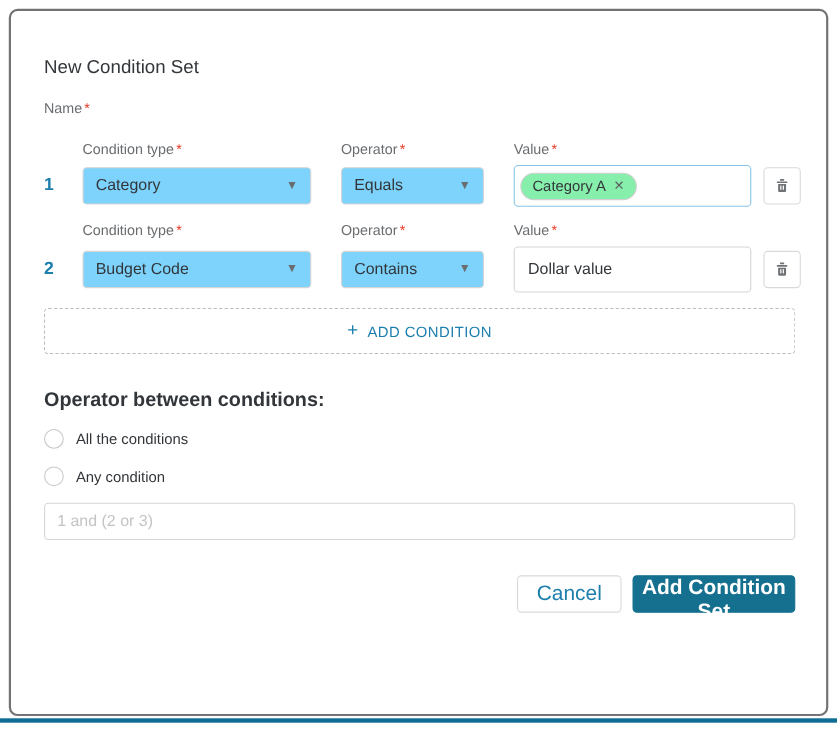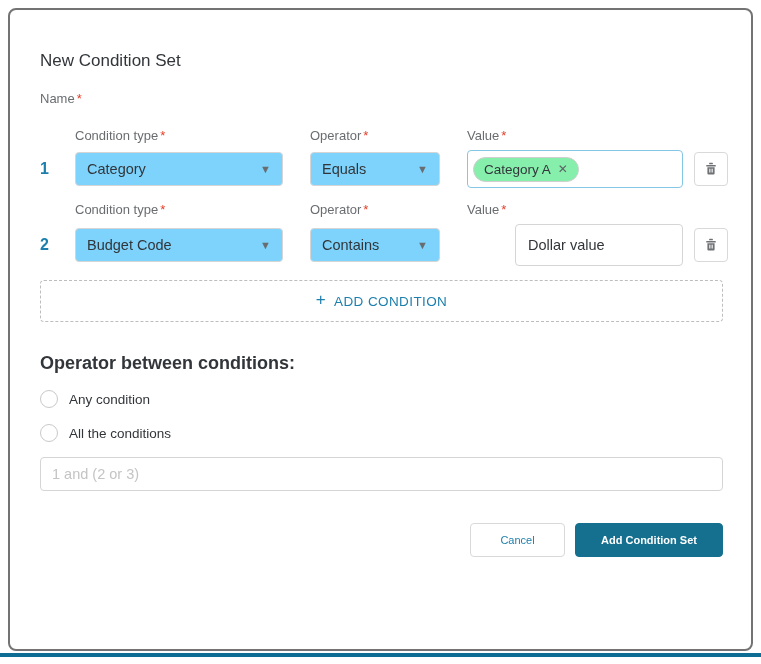--- a/index.html
+++ b/index.html
@@ -79,21 +79,21 @@
   .help-btn { width:32px; height:32px; margin-left:5px; border:1px solid #d9d9d9;
     border-radius:6px; background:#fff; display:flex; align-items:center;
     justify-content:center; cursor:pointer; }
   .help-circle { width:17px; height:17px; border-radius:50%; border:1.5px solid #1b7eb0;
     color:#1b7eb0; font-size:11px; font-weight:700; display:flex; align-items:center;
     justify-content:center; }
 
   .custom-input-wrap { margin-top:15px; }
 
   .footer { display:flex; justify-content:flex-end; gap:10px; margin-top:32px; }
-  .btn { height:34px; border-radius:4px; font-size:11px; cursor:pointer;
+  .btn { height:34px; border-radius:4px; font-size:19px; cursor:pointer;
     font-family:"Liberation Sans", sans-serif; }
   .btn-cancel { width:95px; background:#fff; border:1px solid #d9d9d9; color:#1d7fad; }
   .btn-primary { width:148px; background:#15708f; border:1px solid #15708f;
     color:#fff; font-weight:700; }
 </style>
 </head>
 <body>
 
 <div class="page">
   <div class="card">
@@ -149,21 +149,21 @@
       <div class="select-box sel-type">
         <span>Budget Code</span>
         <span class="caret">▼</span>
       </div>
 
       <div class="select-box sel-op">
         <span>Contains</span>
         <span class="caret">▼</span>
       </div>
 
-      <div class="value-box" style="height:42px;margin-left:48px;">
+      <div class="value-box" style="height:42px;">
         <input class="value-input" type="text" value="Dollar value" style="">
       </div>
 
       <button class="trash-btn">
         <svg width="16" height="16" viewBox="0 0 16 16">
           <rect x="6.1" y="1.7" width="3.8" height="1.6" rx="0.5" fill="#6f7275"></rect>
           <rect x="3.2" y="3.9" width="9.6" height="1.5" rx="0.5" fill="#6f7275"></rect>
           <path d="M4.4 6.3 h7.2 v6.3 a1 1 0 0 1 -1 1 h-5.2 a1 1 0 0 1 -1 -1 z" fill="#6f7275"></path>
           <rect x="6.3" y="7.7" width="1.1" height="3.8" fill="#ffffff"></rect>
           <rect x="8.6" y="7.7" width="1.1" height="3.8" fill="#ffffff"></rect>
@@ -173,26 +173,26 @@
 
     <button class="add-cond-btn">
       <span class="plus">+</span>
       <span>ADD CONDITION</span>
     </button>
 
     <div class="op-heading">Operator between conditions:</div>
 
     <div class="radio-row">
       <span class="radio"></span>
-      <span class="radio-label">Any condition</span>
+      <span class="radio-label">All the conditions</span>
     </div>
 
     <div class="radio-row">
       <span class="radio"></span>
-      <span class="radio-label">All the conditions</span>
+      <span class="radio-label">Any condition</span>
     </div>
 
 
     <div class="custom-input-wrap">
       <input class="text-input" type="text" placeholder="1 and (2 or 3)" style="">
     </div>
 
     <div class="footer">
       <button class="btn btn-cancel">Cancel</button>
       <button class="btn btn-primary">Add Condition Set</button>

